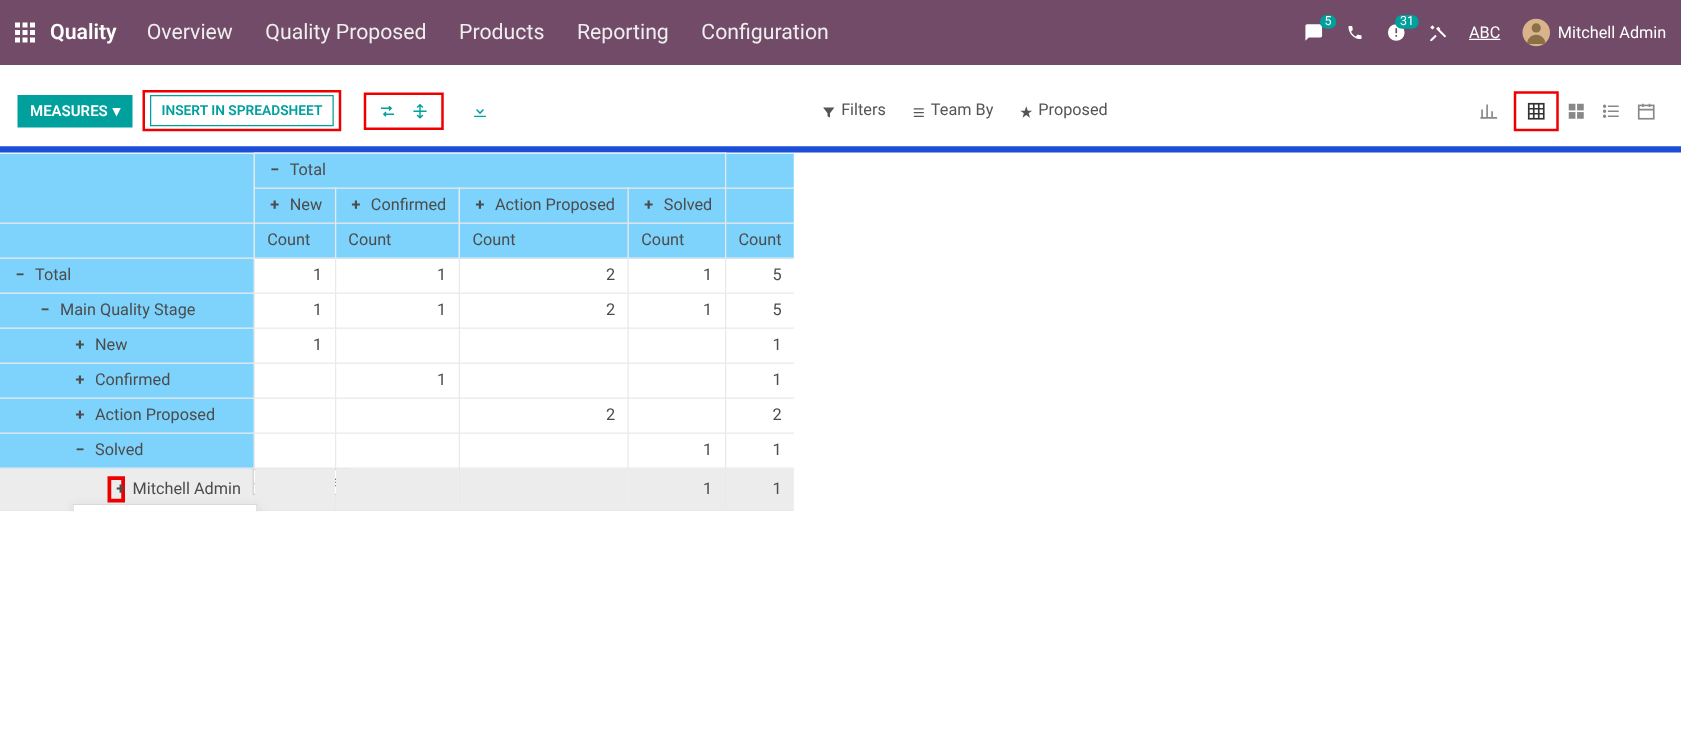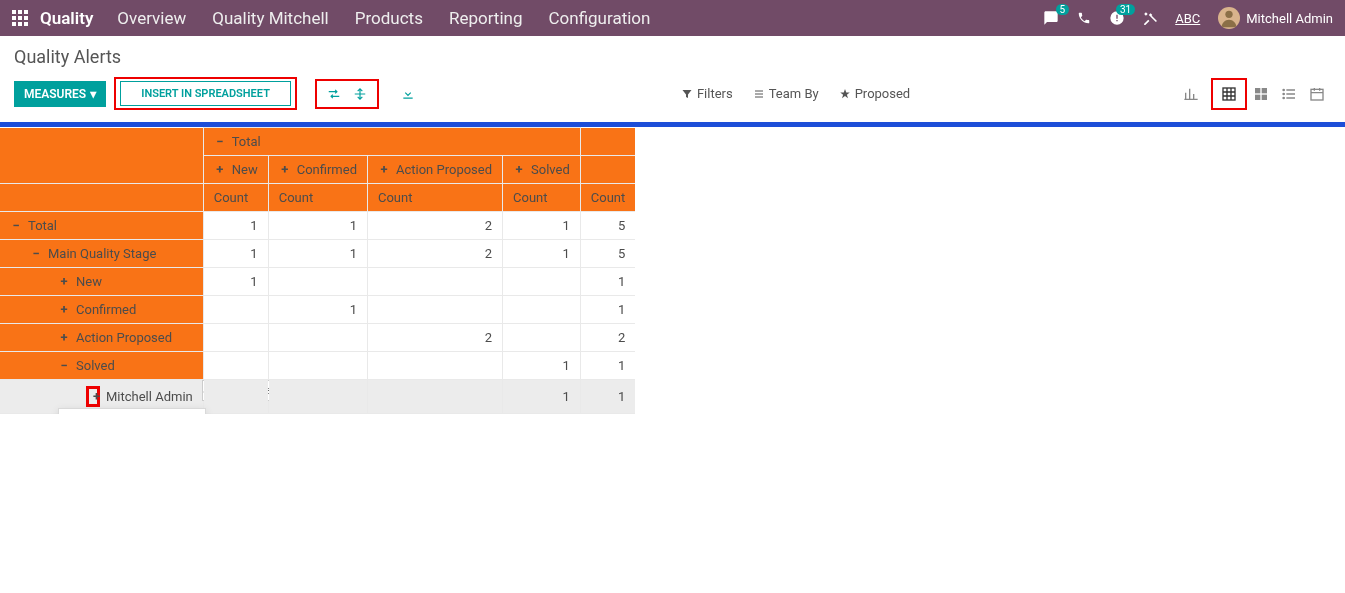--- a/index.html
+++ b/index.html
@@ -1,19 +1,19 @@
 <!DOCTYPE html>
 <html><head>
 <meta charset="utf-8">
 <style>
 * { margin: 0; padding: 0; box-sizing: border-box; font-family: -apple-system, BlinkMacSystemFont, "Segoe UI", Roboto, sans-serif; }
 body { background: #fff; font-size: 13px; color: #4c4c4c; width: 1345px; }
 
 
-.topnav { background: #714b67; height: 36px; display: flex; align-items: center; padding: 0 12px; color: #fff; }
+.topnav { background: #714b67; height: 52px; display: flex; align-items: center; padding: 0 12px; color: #fff; }
 .apps-grid { display: grid; grid-template-columns: repeat(3,4px); grid-template-rows: repeat(3,4px); gap: 2px; margin-right: 12px; }
 .apps-grid span { background: #fff; width: 4px; height: 4px; }
 .brand { font-weight: 600; font-size: 17px; margin-right: 24px; }
 .nav-link { color: #eee; font-size: 17px; margin-right: 26px; cursor: pointer; }
 .nav-spacer { flex: 1; }
 .nav-icon { margin-left: 18px; position: relative; cursor: pointer; display: flex; align-items: center; }
 .badge { background: #00a09d; color: #fff; border-radius: 8px; font-size: 10px; padding: 0 4px; position: absolute; top: -6px; right: -10px; }
 .company { margin-left: 18px; font-size: 13px; text-decoration: underline; }
 .user { margin-left: 18px; display: flex; align-items: center; gap: 6px; font-size: 13px; }
 .avatar { width: 22px; height: 22px; border-radius: 50%; background: #d9b38c; display: flex; align-items: center; justify-content: center; overflow: hidden; }
@@ -21,36 +21,36 @@
 
 .header { display: flex; align-items: flex-start; padding: 10px 14px 0 14px; }
 .page-title { font-size: 18px; color: #555; font-weight: 400; }
 .search-wrap { flex: 1; margin-left: auto; position: relative; }
 .search-input { width: 100%; border: none; border-bottom: 1px solid #ddd; padding: 6px 28px 6px 4px; font-size: 13px; outline: none; }
 .search-icon { position: absolute; right: 4px; top: 4px; color: #888; }
 
 
 .toolbar { display: flex; align-items: center; padding: 10px 14px 12px 14px; border-bottom: 5px solid #1d4ed8; }
 .btn-primary { background: #00a09d; color: #fff; border: none; padding: 6px 10px; font-size: 12px; font-weight: 600; cursor: pointer; display: flex; align-items: center; gap: 4px; }
-.btn-outline { background: #fff; color: #00a09d; border: 1px solid #00a09d; padding: 5px 20px; font-size: 11px; font-weight: 600; cursor: pointer; }
+.btn-outline { background: #fff; color: #00a09d; border: 1px solid #00a09d; padding: 5px 8px; font-size: 11px; font-weight: 600; cursor: pointer; }
 .icon-btn { border: none; background: none; color: #00a09d; padding: 4px 6px; cursor: pointer; font-size: 14px; }
 .red-box { border: 2px solid #e00; padding: 2px 4px; margin-left: 8px; display: inline-flex; align-items: center; }
 .red-box-sm { border: 2px solid #e00; padding: 2px; margin-left: 6px; display: inline-flex; }
-.tb-filter { display: flex; align-items: center; gap: 4px; margin-right: 20px; color: #555; cursor: pointer; font-size: 13px; }
+.tb-filter { display: flex; align-items: flex-end; gap: 4px; margin-right: 20px; color: #555; cursor: pointer; font-size: 13px; }
 .view-switch { display: flex; align-items: center; margin-left: auto; }
 .view-btn { width: 28px; height: 24px; display: flex; align-items: center; justify-content: center; color: #888; cursor: pointer; }
 
 
 .main { display: flex; }
 .pivot-area { flex: 0 0 575px; }
 
 
 .pivot { border-collapse: collapse; width: 575px; }
 .pivot td, .pivot th { border: 1px solid #e9e9e9; padding: 6px 10px; font-size: 13px; white-space: nowrap; }
-.pivot th { background: #f97316; font-weight: 400; text-align: left; }
+.pivot th { background: #7dd3fc; font-weight: 400; text-align: left; }
 .row-hdr { background: #f7f7f7; cursor: pointer; }
 .num { text-align: right; }
 .toggle { display: inline-block; width: 12px; text-align: center; font-weight: 700; margin-right: 6px; }
 .indent-1 { padding-left: 30px !important; }
 .indent-2 { padding-left: 58px !important; }
 .indent-3 { padding-left: 86px !important; }
 .row-hover { background: #ececec !important; position: relative; }
 .red-toggle { border: 3px solid #e00; padding: 0 4px; display: inline-block; }
 
 
@@ -75,21 +75,21 @@
       <span></span>
       <span></span>
       <span></span>
       <span></span>
       <span></span>
       <span></span>
       <span></span>
     </div>
   <div class="brand">Quality</div>
   <div class="nav-link">Overview</div>
-  <div class="nav-link">Quality Mitchell</div>
+  <div class="nav-link">Quality Proposed</div>
   <div class="nav-link">Products</div>
   <div class="nav-link">Reporting</div>
   <div class="nav-link">Configuration</div>
   <div class="nav-spacer"></div>
   <div class="nav-icon">
     <svg width="16" height="16" viewBox="0 0 24 24" fill="#fff">
         <path d="M20 2H4c-1.1 0-2 .9-2 2v18l4-4h14c1.1 0 2-.9 2-2V4c0-1.1-.9-2-2-2z"></path>
       </svg>
     <span class="badge">5</span>
   </div>
@@ -115,23 +115,20 @@
       <svg width="22" height="22" viewBox="0 0 24 24">
           <circle cx="12" cy="8" r="4" fill="#8b6f47"></circle>
           <path d="M4 22c0-4.4 3.6-8 8-8s8 3.6 8 8" fill="#8b6f47"></path>
         </svg>
     </div>
     <span>Mitchell Admin</span>
   </div>
 </div>
 
 <div class="header">
-  <div style="flex:0 0 50%">
-    <div class="page-title">Quality Alerts</div>
-  </div>
 </div>
 
 <div class="toolbar">
   <button class="btn-primary">
     <span>MEASURES</span>
     <span>▾</span>
   </button>
   <span class="red-box">
     <button class="btn-outline">INSERT IN SPREADSHEET</button>
   </span>

